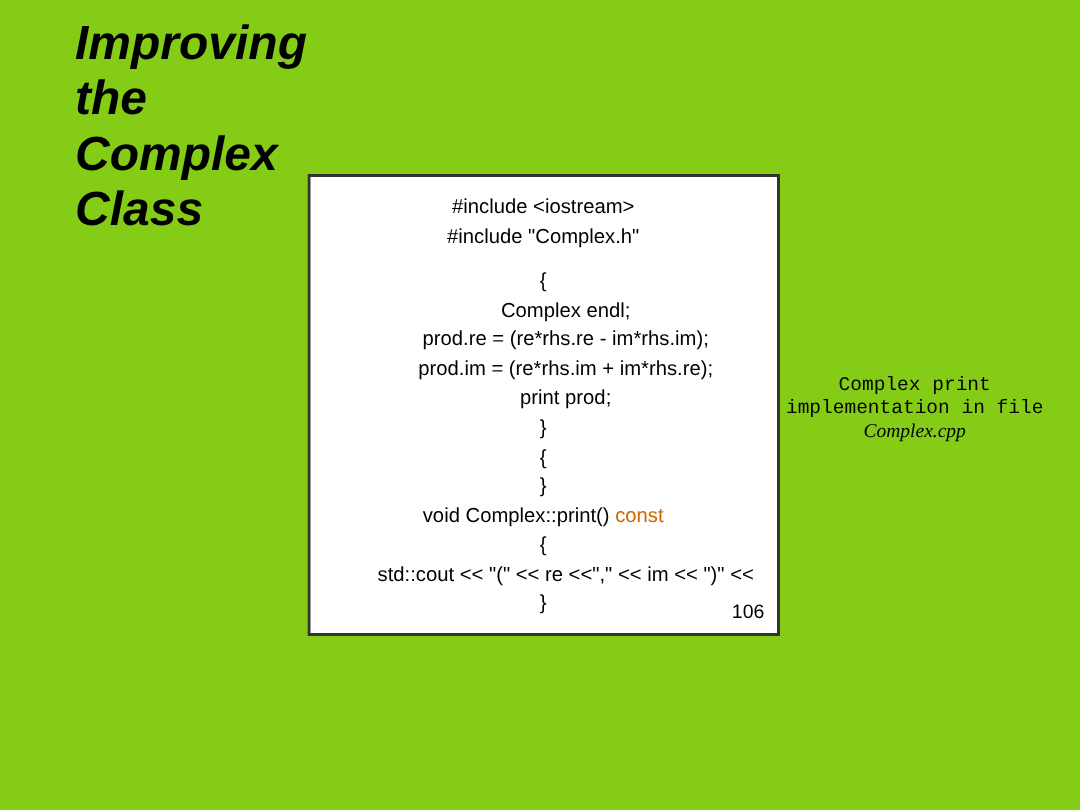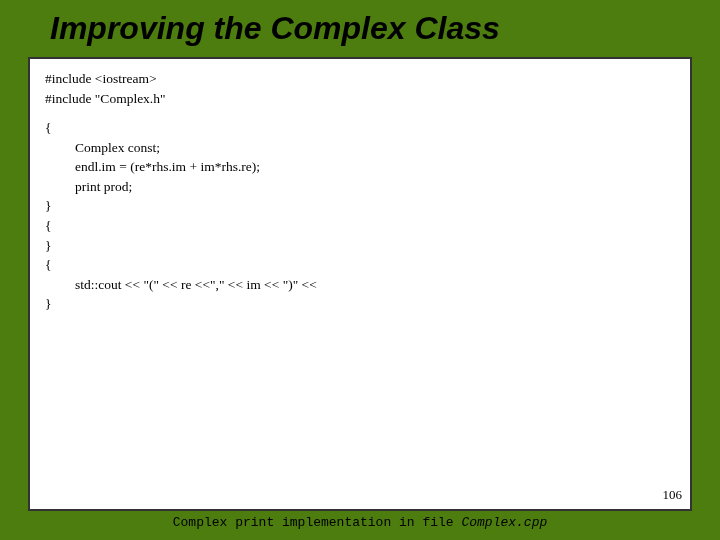--- a/index.html
+++ b/index.html
@@ -8,47 +8,48 @@
       height: 540px;
       background: #ffffff;
       font-family: Arial, Helvetica, sans-serif;
       overflow: hidden;
     }
 
     .page {
       width: 720px;
       height: 540px;
       display: flex;
-      flex-direction: column;
+      flex-direction: row;
       align-items: center;
-      background: #4d7c0f;
+      background: #84cc16;
       padding: 10px 20px 10px 20px;
     }
 
     .title {
       font-size: 32px;
       font-weight: bold;
       font-style: italic;
       color: #000000;
       margin-bottom: 10px;
       align-self: flex-start;
       margin-left: 30px;
     }
 
     .code-box {
       border: 2px solid #333333;
       background: #ffffff;
       width: 664px;
       padding: 10px 15px;
-      font-family: Liberation Serif, serif;
+      font-family: Liberation Sans, sans-serif;
       font-size: 13.5px;
       line-height: 1.45;
       color: #000000;
       flex: 1;
       position: relative;
+      text-align: center;
     }
 
     .code-line {
       white-space: pre;
       display: block;
     }
 
     .code-indent {
       white-space: pre;
       display: block;
@@ -81,20 +82,21 @@
     .footer-caption {
       font-family: 'Courier New', Courier, monospace;
       font-size: 13px;
       color: #000000;
       text-align: center;
       flex: 1;
     }
 
     .footer-caption .italic-text {
       font-style: italic;
+      font-family: Liberation Serif, serif;
     }
 
     .slide-number {
       position: absolute;
       bottom: 4px;
       right: 8px;
       font-size: 13px;
       color: #000000;
     }
   </style>
@@ -103,26 +105,28 @@
 
 <div class="page">
   <div class="title">Improving the Complex Class</div>
 
   <div class="code-box">
 
     <span class="code-line">#include &lt;iostream&gt;</span>
     <span class="code-line">#include "Complex.h"</span>
     <span class="empty-line"></span>
     <span class="code-line">{</span>
-    <span class="code-indent">Complex const;</span>
-    <span class="code-indent">endl.im = (re*rhs.im + im*rhs.re);</span>
+    <span class="code-indent">Complex endl;</span>
+    <span class="code-indent">prod.re = (re*rhs.re - im*rhs.im);</span>
+    <span class="code-indent">prod.im = (re*rhs.im + im*rhs.re);</span>
     <span class="code-indent">print prod;</span>
     <span class="code-line">}</span>
     <span class="code-line">{</span>
     <span class="code-line">}</span>
+    <span class="code-line">void Complex::print() <span class="kw-const">const</span></span>
     <span class="code-line">{</span>
     <span class="code-indent">std::cout &lt;&lt; "(" &lt;&lt; re &lt;&lt;"," &lt;&lt; im &lt;&lt; ")" &lt;&lt;</span>
     <span class="code-line">}</span>
 
     <span class="slide-number">106</span>
   </div>
 
   <div class="footer">
     <div class="footer-caption">
       <span>Complex </span><span>print implementation in file </span><span class="italic-text">Complex.cpp</span>

